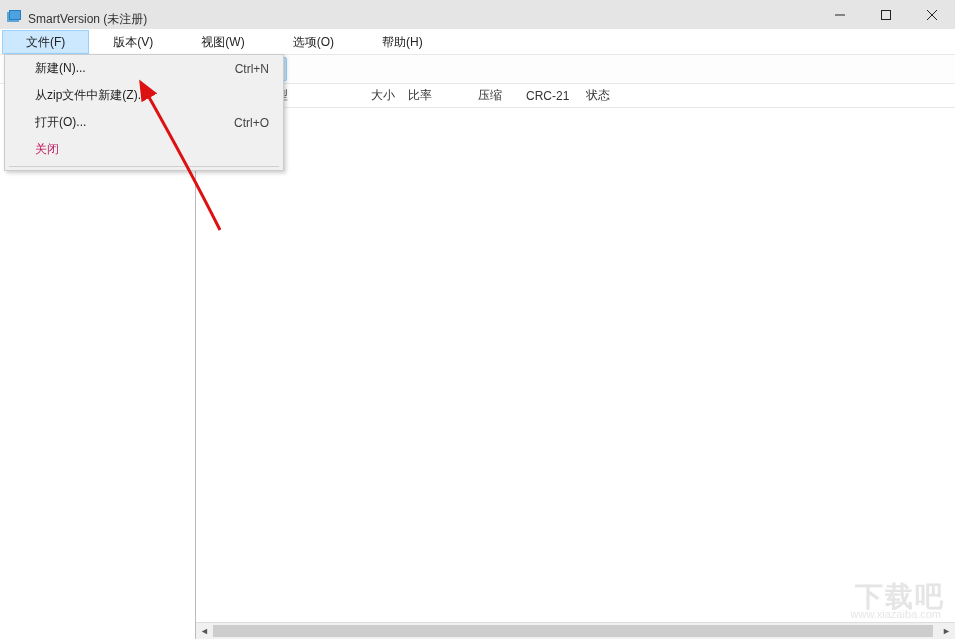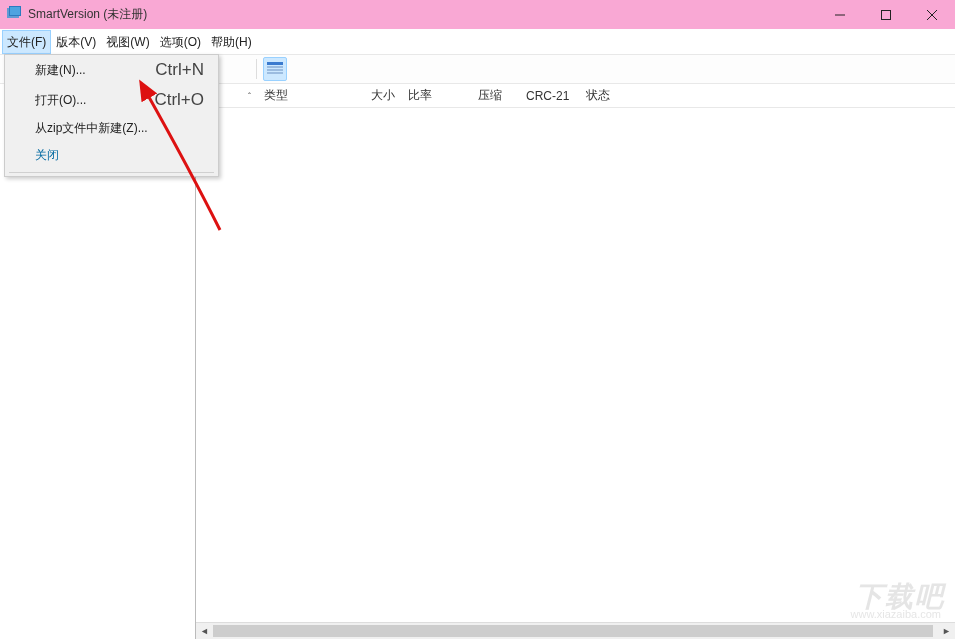--- a/index.html
+++ b/index.html
@@ -1,55 +1,55 @@
 <!DOCTYPE html>
 <html><head>
 <meta charset="utf-8">
 <style>
   * { box-sizing: border-box; margin: 0; padding: 0; font-family: "Microsoft YaHei", "Segoe UI", Tahoma, sans-serif; }
   html, body { width: 955px; height: 639px; overflow: hidden; background: #fff; }
 
   
   .titlebar {
-    height: 30px; background: #f9a8d4; border-bottom: 1px solid #fff;
-    display: flex; align-items: center; justify-content: space-between;
+    height: 30px; background: #e5e5e5; border-bottom: 1px solid #fff;
+    display: flex; align-items: flex-end; justify-content: space-between;
     padding-left: 6px;
   }
   .titlebar-left { display: flex; align-items: center; gap: 6px; }
   .titlebar-title { font-size: 12px; color: #333; }
   .window-controls { display: flex; height: 100%; }
   .win-btn { width: 46px; height: 30px; display: flex; align-items: center; justify-content: center; }
 
   
   .menubar {
     height: 24px; background: #fff; display: flex; align-items: stretch;
     padding: 0 2px;
   }
   .menu-item {
-    font-size: 12px; color: #222; padding: 0 4px; display: flex; align-items: center;
+    font-size: 12px; color: #222; padding: 0 23px; display: flex; align-items: center;
     border: 1px solid transparent;
   }
   .menu-item.active {
     background: #cce8ff; border: 1px solid #99d1ff;
   }
 
   
   .dropdown {
-    position: absolute; top: 54px; left: 4px; width: 215px;
+    position: absolute; top: 54px; left: 4px; width: 280px;
     background: #f0f0f0; border: 1px solid #ccc;
     box-shadow: 2px 2px 4px rgba(0,0,0,0.2);
     z-index: 1000;
   }
   .dropdown-item {
     display: flex; justify-content: space-between; align-items: center;
     padding: 5px 14px 5px 30px; font-size: 12px; color: #222;
   }
-  .dropdown-item.disabled { color: #0369a1; }
+  .dropdown-item.disabled { color: #be185d; }
   .dropdown-sep { height: 1px; background: #d0d0d0; margin: 3px 4px; }
-  .dropdown-shortcut { color: #444; font-size: 17px; }
+  .dropdown-shortcut { color: #444; font-size: 12px; }
 
   
   .toolbar {
     height: 30px; border-top: 1px solid #e8e8e8; border-bottom: 1px solid #e8e8e8;
     background: #fdfdfd; display: flex; align-items: center; padding: 0 4px; gap: 2px;
   }
   .toolbar-btn {
     width: 24px; height: 24px; display: flex; align-items: center; justify-content: center;
     border: 1px solid transparent; border-radius: 2px;
   }
@@ -90,21 +90,21 @@
   .hscroll-track { flex:1; position: relative; }
   .hscroll-thumb { position:absolute; left:0; top:2px; bottom:2px; width: 720px; background:#cdcdcd; border-radius:0; }
 
   
   .arrow-svg { position: absolute; top: 70px; left: 130px; z-index: 2000; pointer-events: none; }
 
   
   .watermark {
     position: absolute; right: 10px; bottom: 6px; font-size: 28px; font-weight: bold;
     color: rgba(180,180,180,0.35); letter-spacing: 2px; font-family: "SimHei","Microsoft YaHei";
-    z-index: 1; pointer-events: none; font-style: italic;
+    z-index: 1; pointer-events: none;
   }
   .watermark-sub {
     position: absolute; right: 14px; bottom: 2px; font-size: 11px; color: rgba(180,180,180,0.35);
     z-index:1; pointer-events:none;
   }
 </style>
 </head>
 <body>
 
 <div class="titlebar">
@@ -188,26 +188,26 @@
     </div>
   </div>
 </div>
 
 <div class="dropdown">
   <div class="dropdown-item">
     <span>新建(N)...</span>
     <span class="dropdown-shortcut">Ctrl+N</span>
   </div>
   <div class="dropdown-item">
+    <span>从zip文件中新建(Z)...</span>
+    <span class="dropdown-shortcut"></span>
+  </div>
+  <div class="dropdown-item">
     <span>打开(O)...</span>
     <span class="dropdown-shortcut">Ctrl+O</span>
-  </div>
-  <div class="dropdown-item">
-    <span>从zip文件中新建(Z)...</span>
-    <span class="dropdown-shortcut"></span>
   </div>
   <div class="dropdown-item disabled">
     <span>关闭</span>
   </div>
   <div class="dropdown-sep"></div>
 </div>
 
 <svg class="arrow-svg" width="120" height="170">
   <defs>
     <marker id="arrowhead" markerWidth="8" markerHeight="8" refX="3" refY="3" orient="auto">

